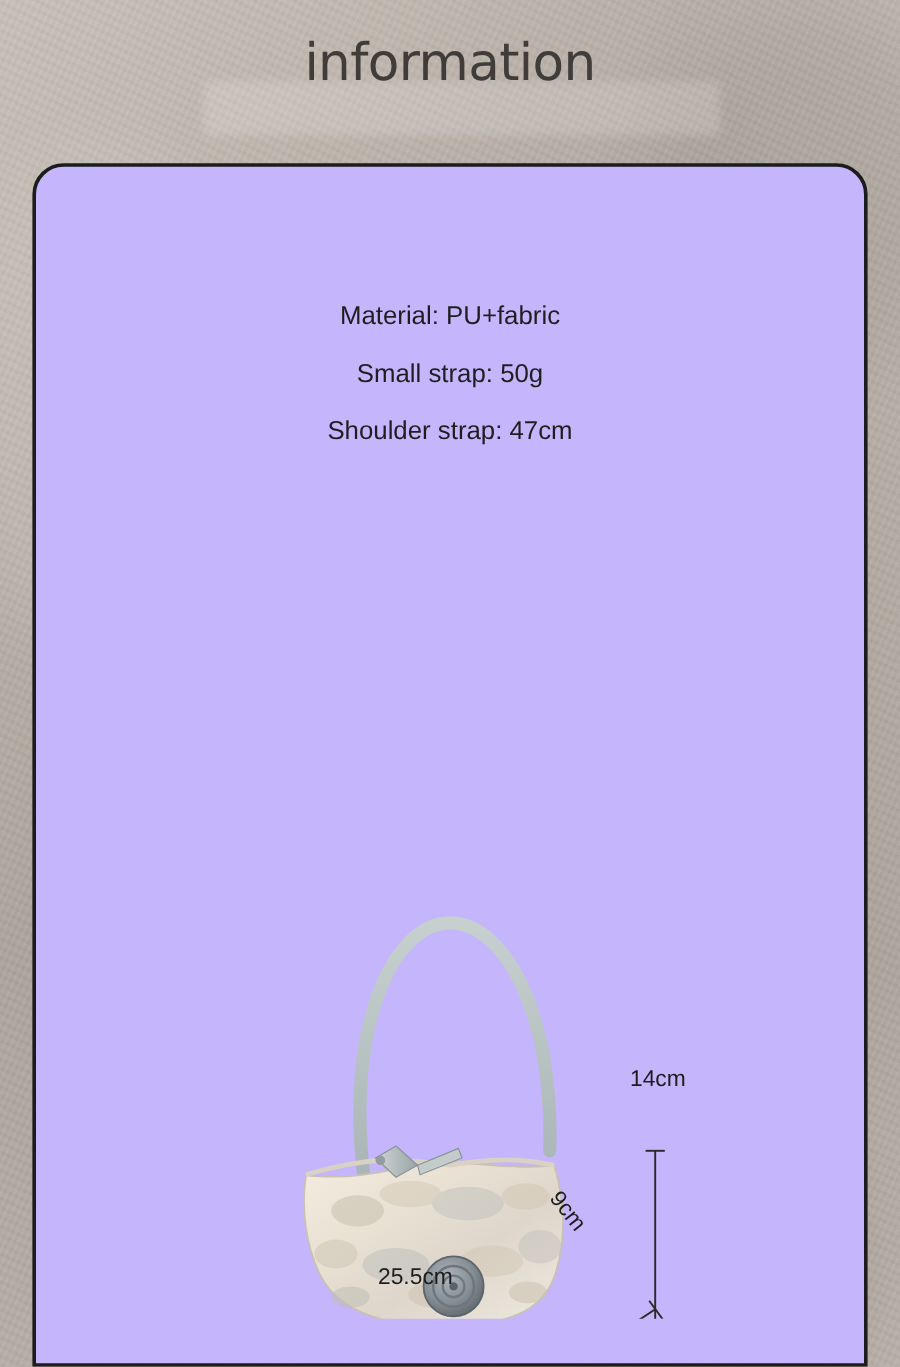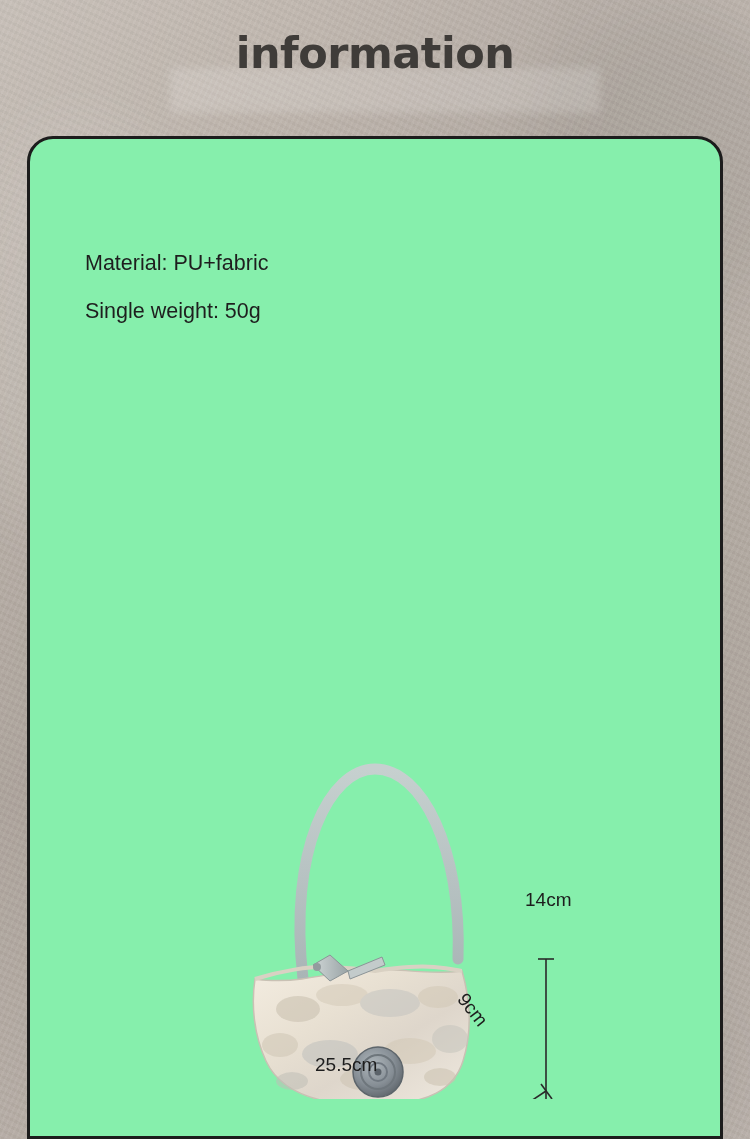--- a/index.html
+++ b/index.html
@@ -59,39 +59,40 @@
     background: rgba(255,255,255,0.16);
     filter: blur(4px);
   }
   .title {
     position: absolute;
     left: 0;
     top: 0;
     width: 750px;
     text-align: center;
     font-size: 43px;
-    font-weight: bold;
+    font-weight: normal;
     letter-spacing: -0.5px;
     color: #3f3c39;
     font-family: "DejaVu Sans", sans-serif;
   }
 
   
   .card {
     position: absolute;
     left: 27px;
     top: 136px;
     width: 696px;
     height: 1003px;
-    background: #86efac;
+    background: #c4b5fd;
     border: 3px solid #1c1c1c;
     border-top-left-radius: 26px;
     border-top-right-radius: 26px;
     box-sizing: border-box;
     overflow: hidden;
+    text-align: center;
   }
 
   .spec-list {
     position: absolute;
     left: 55px;
     top: 100px;
     width: 580px;
   }
   .spec-line {
     font-size: 21.5px;
@@ -139,21 +140,22 @@
 
 <div class="header">
   <div class="header-highlight"></div>
   <div class="title">information</div>
 </div>
 
 <div class="card">
 
   <div class="spec-list">
     <div class="spec-line">Material: PU+fabric</div>
-    <div class="spec-line">Single weight: 50g</div>
+    <div class="spec-line">Small strap: 50g</div>
+    <div class="spec-line">Shoulder strap: 47cm</div>
   </div>
 
   <div class="product">
     <svg class="bag-svg" width="690" height="500" viewBox="0 0 690 500" xmlns="http://www.w3.org/2000/svg">
       <defs>
         <linearGradient id="bodyGrad" x1="0" y1="0" x2="1" y2="1">
           <stop offset="0%" stop-color="#f3ece0"></stop>
           <stop offset="35%" stop-color="#e8e0d2"></stop>
           <stop offset="60%" stop-color="#ded6cb"></stop>
           <stop offset="100%" stop-color="#efe9df"></stop>

